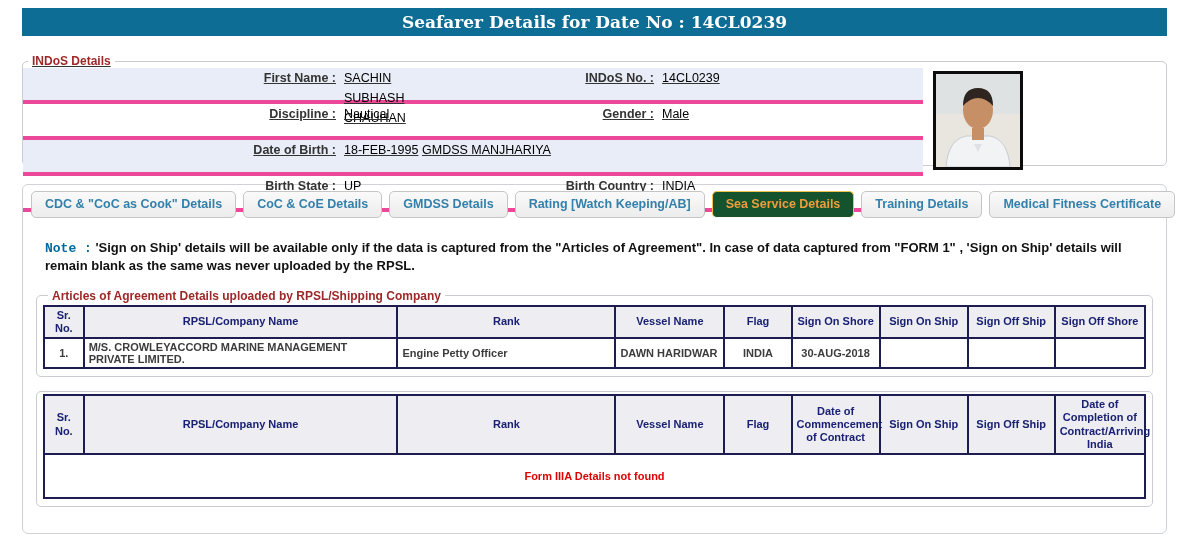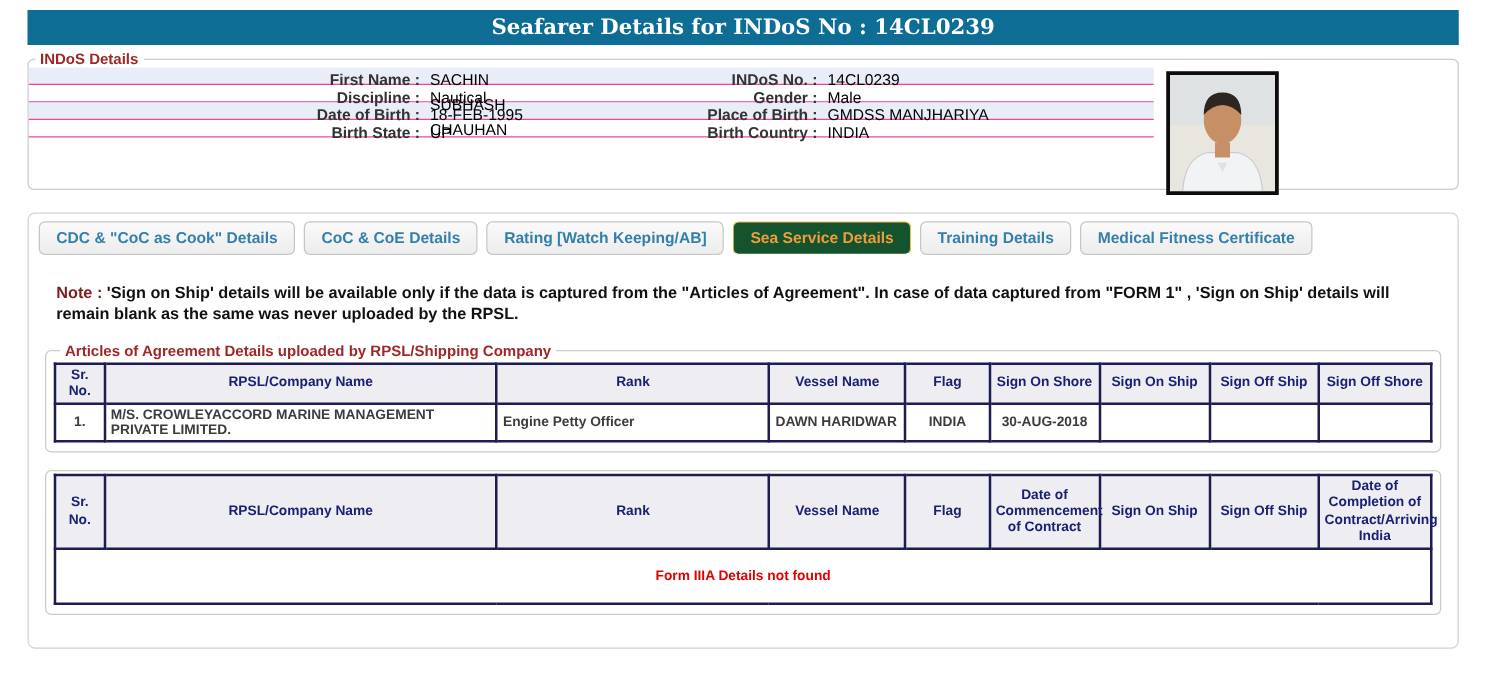--- a/index.html
+++ b/index.html
@@ -31,30 +31,30 @@
   }
   legend {
     color: #9e2727;
     font-weight: bold;
     font-size: 12px;
     margin-left: 5px;
     padding: 0 4px;
   }
 
   
-  .indos-fieldset { margin-top: 4px; height: 112px; }
+  .indos-fieldset { margin-top: 18px; height: 112px; text-decoration: underline; }
   .indos-body { display: flex; }
   .details-rows { flex: 1; }
   .detail-row {
     display: grid;
     grid-template-columns: 320px 1fr 240px 262px;
-    height: 14px;
+    height: 36px;
     line-height: 20px;
     font-size: 12.5px;
-    border-bottom: 1px solid #ec4899;
+    border-bottom: 4px solid #ec4899;
   }
   .detail-row:nth-child(odd) { background: #e9edf7; }
   .detail-row .lbl { font-weight: bold; text-align: right; padding-right: 7px; color: #333; }
   .detail-row .val { text-align: left; color: #000000; padding-left: 1px; }
   .photo-area { width: 243px; display: flex; justify-content: flex-start; padding: 3px 0 0 10px; }
   .photo-frame {
     width: 90px; height: 99px;
     border: 3px solid #0c0c0c;
     background: #e8e5de;
     overflow: hidden;
@@ -89,21 +89,21 @@
   }
 
   
   .note {
     margin: 22px 14px 0 14px;
     font-size: 13px;
     font-weight: bold;
     color: #111;
     line-height: 1.3;
   }
-  .note .note-prefix { color: #7f1d1d; }
+  .note .note-prefix { color: #0369a1; font-family: Liberation Mono, monospace; }
 
   
   .table-fieldset { margin: 14px 5px 0 5px; padding: 2px 6px 7px 6px; }
 
   table.data-table {
     width: 100%;
     border-collapse: collapse;
     border: 2px solid #1d1d52;
     table-layout: fixed;
   }
@@ -141,42 +141,41 @@
     font-size: 12px;
     height: 18px !important;
     padding: 15px !important;
   }
 </style>
 </head>
 <body>
 
 <div class="page">
 
-  <div class="title-bar">Seafarer Details for INDoS No : 14CL0239</div>
+  <div class="title-bar">Seafarer Details for Date No : 14CL0239</div>
 
   <fieldset class="indos-fieldset">
     <legend>INDoS Details</legend>
     <div class="indos-body">
       <div class="details-rows" id="indos-rows">
           <div class="detail-row">
             <span class="lbl">First Name :</span>
             <span class="val">SACHIN SUBHASH CHAUHAN</span>
             <span class="lbl">INDoS No. :</span>
             <span class="val">14CL0239</span>
           </div>
           <div class="detail-row">
             <span class="lbl">Discipline :</span>
             <span class="val">Nautical</span>
             <span class="lbl">Gender :</span>
             <span class="val">Male</span>
           </div>
           <div class="detail-row">
             <span class="lbl">Date of Birth :</span>
             <span class="val">18-FEB-1995</span>
-            <span class="lbl">Place of Birth :</span>
             <span class="val">GMDSS MANJHARIYA</span>
           </div>
           <div class="detail-row">
             <span class="lbl">Birth State :</span>
             <span class="val">UP</span>
             <span class="lbl">Birth Country :</span>
             <span class="val">INDIA</span>
           </div>
         </div>
       <div class="photo-area">
@@ -192,20 +191,21 @@
           </svg>
         </div>
       </div>
     </div>
   </fieldset>
 
   <div class="tab-panel">
     <div class="tabs" id="tabs">
         <div class="tab">CDC &amp; "CoC as Cook" Details</div>
         <div class="tab">CoC &amp; CoE Details</div>
+        <div class="tab">GMDSS Details</div>
         <div class="tab">Rating [Watch Keeping/AB]</div>
         <div class="tab active">Sea Service Details</div>
         <div class="tab">Training Details</div>
         <div class="tab">Medical Fitness Certificate</div>
       </div>
 
     <div class="note">
       <span class="note-prefix">Note :</span><span> 'Sign on Ship' details will be available only if the data is captured from the "Articles of Agreement". In case of data captured from "FORM 1" , 'Sign on Ship' details will remain blank as the same was never uploaded by the RPSL.</span>
     </div>
 

